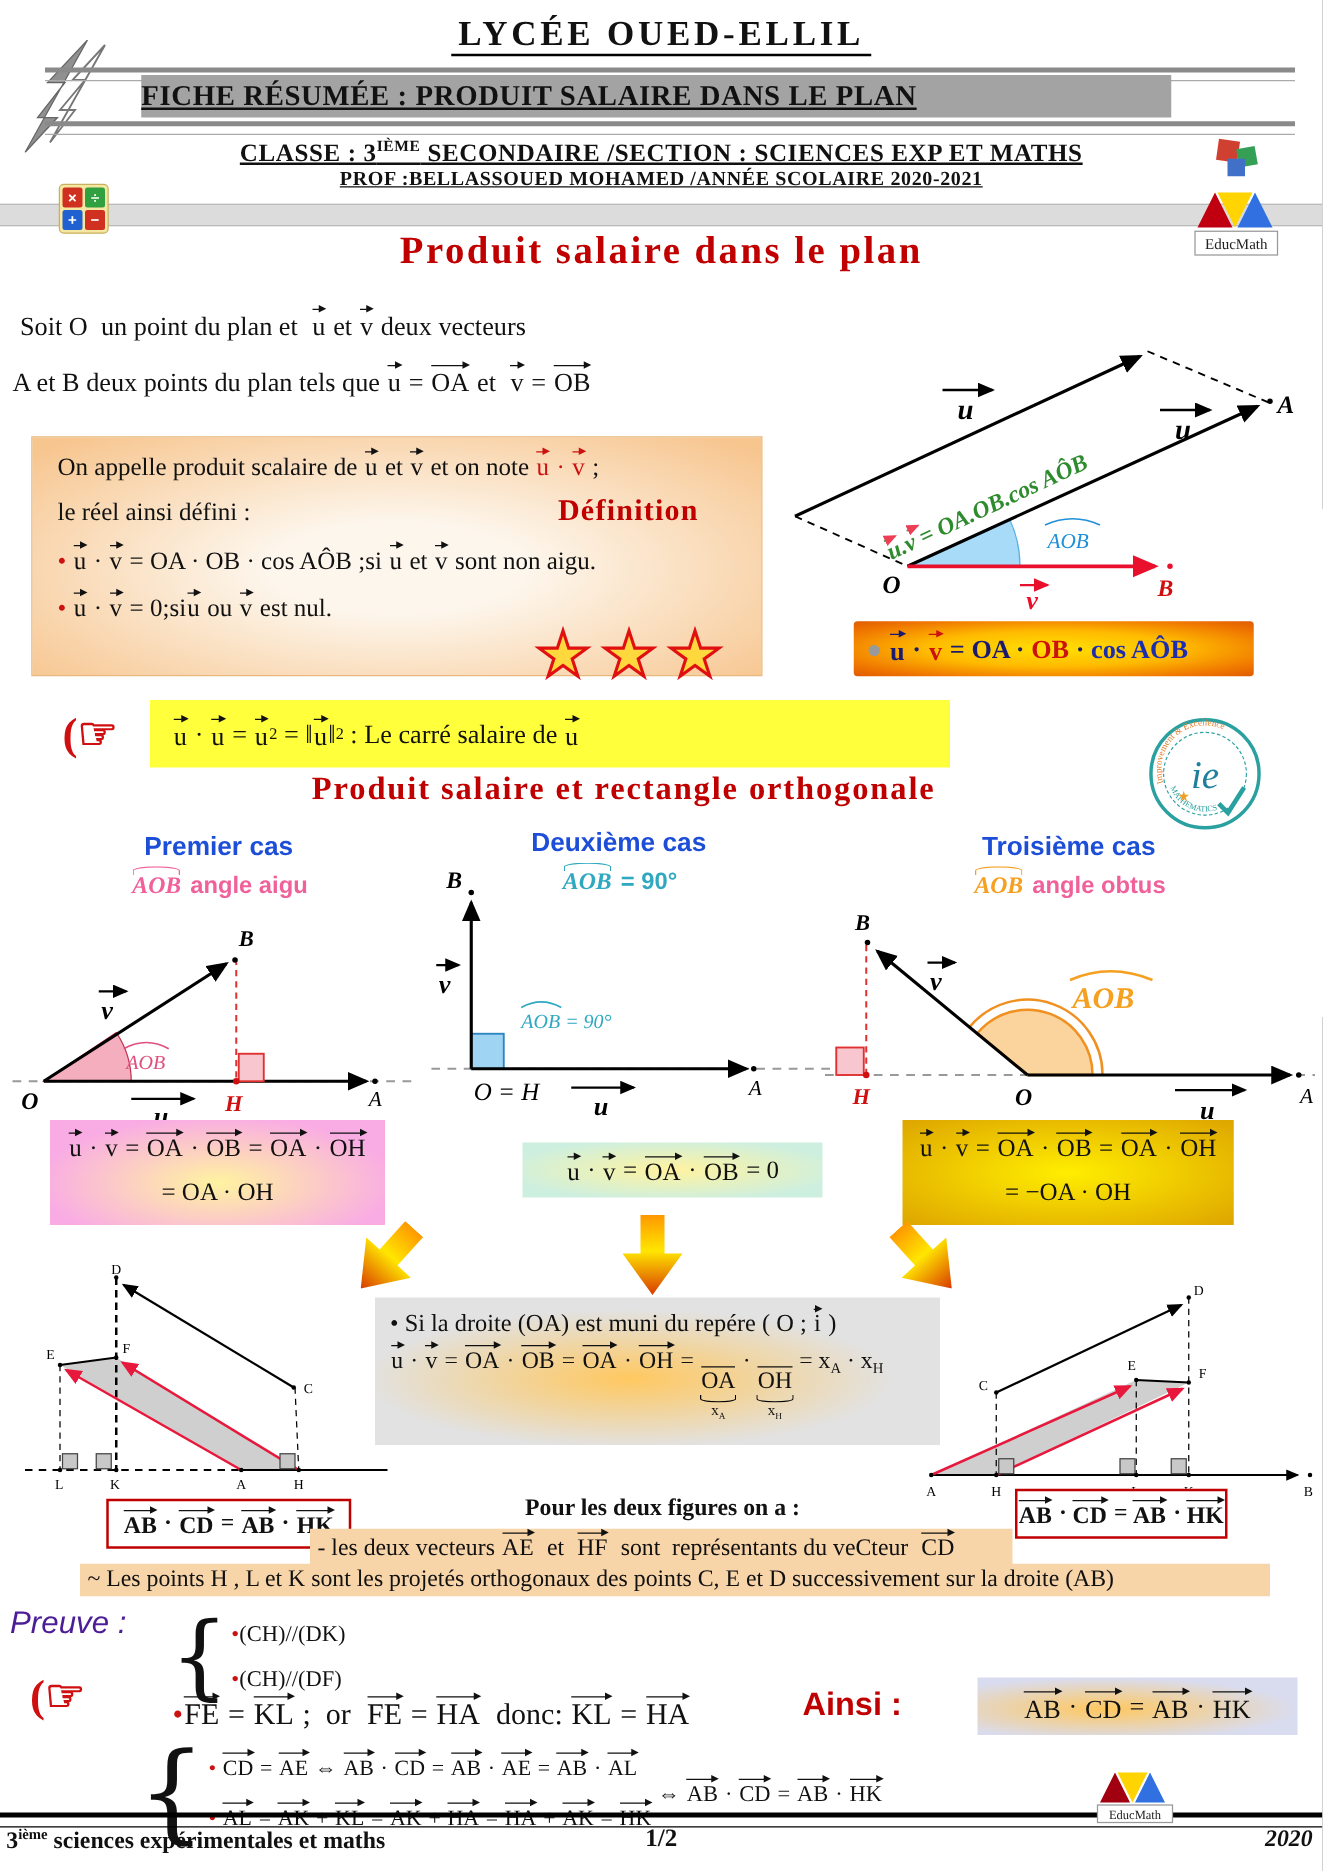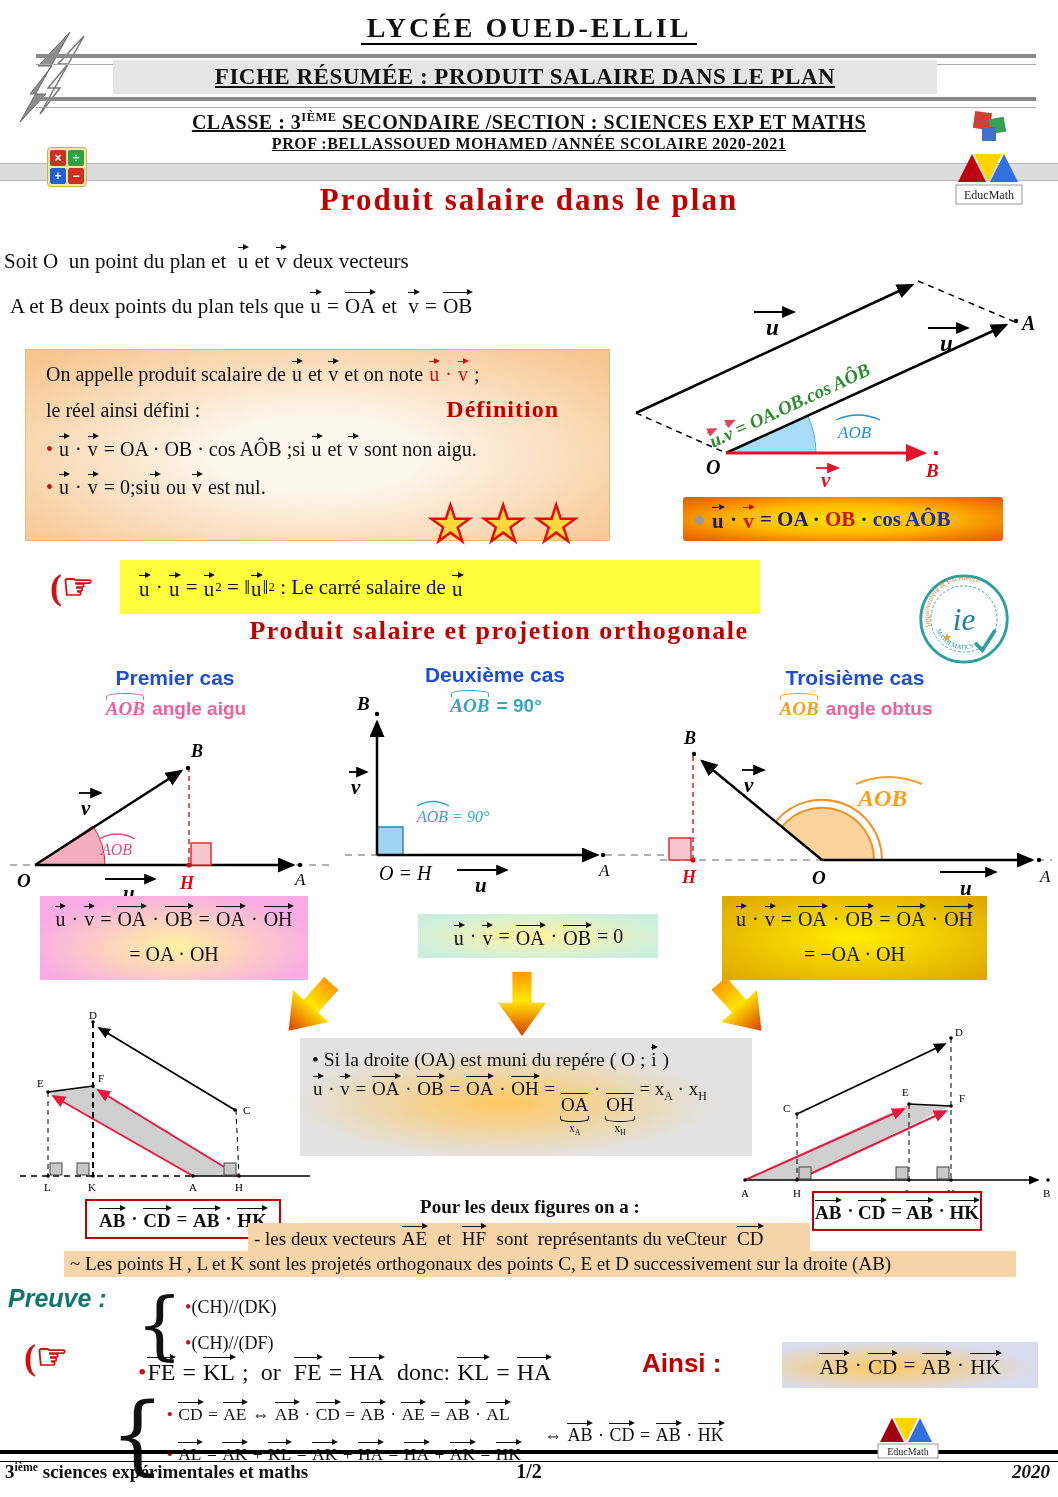--- a/index.html
+++ b/index.html
@@ -20,33 +20,33 @@
   .ub{display:inline-flex;flex-direction:column;align-items:center;vertical-align:-16px;line-height:1.05}
   .ubrace{align-self:stretch;height:5px;border:1.2px solid #000;border-top:none;border-radius:0 0 90% 90%;margin-top:1px}
   .ublbl{font-size:12px;line-height:1.1}
   sup{font-size:.62em} sub{font-size:.62em}
   .c-red{color:#CC1111}.c-blue{color:#1C2DB0}.c-navy{color:#1A1A6E}.c-bullet{color:#999}
   
   .school{top:12px;left:0;right:0;text-align:center;font-size:28px;font-weight:bold;letter-spacing:3px}
   .school span{border-bottom:2.5px solid #000;padding:0 6px}
   .rule{left:36px;right:22px;height:6px;border-top:4px solid #8a8a8a;border-bottom:1px solid #aaa}
   .rule1{top:54px}.rule2{top:97px}
-  .banner{top:60px;left:113px;width:824px;background:#e5e5e5;text-align:center;
+  .banner{top:60px;left:113px;width:824px;background:#a3a3a3;text-align:left;
           font-size:23px;font-weight:bold;padding:4px 0;text-decoration:underline;letter-spacing:.5px}
   .classe{top:110px;left:0;right:0;text-align:center;font-size:20px;font-weight:bold;text-decoration:underline;letter-spacing:.5px}
   .prof{top:135px;left:0;right:0;text-align:center;font-size:16px;font-weight:bold;text-decoration:underline;letter-spacing:.5px}
   .grayband{top:163px;left:0;right:0;height:16px;background:#DCDCDC;border-top:1px solid #bbb;border-bottom:1px solid #bbb}
   .calc{top:147px;left:47px;display:grid;grid-template-columns:16px 16px;gap:2px;background:#F5E6A0;
         padding:2px;border-radius:4px;border:1px solid #C8B060}
   .calc span{width:16px;height:16px;display:flex;align-items:center;justify-content:center;
              color:#fff;font-weight:bold;font-size:12px;border-radius:2px;font-family:"Liberation Sans",sans-serif}
   .calc .k0{background:#D03020}.calc .k1{background:#30A040}.calc .k2{background:#2060D0}.calc .k3{background:#D03020}
   .pagetitle{top:182px;left:0;right:0;text-align:center;font-size:31px;font-weight:bold;color:#C00000;letter-spacing:2px}
   
-  .intro1{top:246px;left:4px;font-size:21px}
+  .intro1{top:246px;left:16px;font-size:21px}
   .intro2{top:291px;left:10px;font-size:21px}
   .defbox{top:349px;left:25px;width:585px;height:192px;box-sizing:border-box;padding:10px 20px;
           background:radial-gradient(ellipse at 50% 55%,#FDF6EC 25%,#F7C58E 95%);border:1px solid #E8B87E;font-size:20px}
   .defbox .l1{margin-bottom:10px}
   .defrow{display:flex;justify-content:space-between;padding-right:30px;align-items:baseline}
   .deflabel{font-size:24px;font-weight:bold;color:#C00000;letter-spacing:1px}
   .defbox .b{margin-top:12px}
   .stars{top:495px;left:428px;font-size:50px;letter-spacing:8px;color:#FFD83D;
          -webkit-text-stroke:2.5px #E01010;text-shadow:0 0 1px #E01010}
   .orangebox{top:497px;left:683px;width:320px;height:44px;display:flex;align-items:center;padding-left:10px;
@@ -82,36 +82,36 @@
   .graybox .r2{margin-top:4px;font-size:19px}
   .redbox{box-sizing:border-box;border:2.5px solid #C00000;background:#fff;display:flex;align-items:center;
           justify-content:center;font-weight:bold;font-size:19px}
   .rbL{top:1199px;left:85px;width:196px;height:40px}
   .rbR{top:1191px;left:812px;width:170px;height:40px}
   .figcap{top:1196px;left:330px;width:400px;text-align:center;font-size:19px;font-weight:bold}
   .peachband{background:#F8D4A9;font-size:19px;box-sizing:border-box;padding:2px 6px}
   .n1{top:1223px;left:248px;width:562px}
   .n2{top:1251px;left:64px;width:952px}
   
-  .preuve{top:1284px;left:8px;font-size:25px;font-weight:bold;font-style:italic;color:#0f766e;
+  .preuve{top:1284px;left:8px;font-size:25px;font-weight:normal;font-style:italic;color:#4c1d95;
           font-family:"Liberation Sans",sans-serif}
   .sys{display:flex;align-items:center}
   .sysbrace::before{content:"{";font-family:"DejaVu Serif",serif;font-weight:400}
   .sys1{top:1282px;left:136px}
   .sys1 .sysbrace::before{font-size:74px}
   .sys1 .syslines{font-size:18px;line-height:36px;margin-left:2px}
   .sys1 .sysr{font-size:18px;margin-left:8px}
   .mid{top:1356px;left:138px;font-size:24px}
   .ainsi{top:1348px;left:642px;font-size:26px;font-weight:bold;color:#C00000;font-family:"Liberation Sans",sans-serif}
   .ainsibox{top:1342px;left:782px;width:256px;height:46px;display:flex;align-items:center;justify-content:center;
             font-size:21px;background:radial-gradient(ellipse at 40% 55%,#FFC860 0%,#D9DCEF 70%)}
   .sys2{top:1384px;left:110px}
   .sys2 .sysbrace::before{font-size:86px}
   .sys2 .syslines{font-size:17.5px;line-height:40px;margin-left:2px}
-  .sys2 .sysr{font-size:18px;margin-left:22px}
+  .sys2 .sysr{font-size:18px;margin-left:4px}
   
   .frule{top:1450px;left:0;right:0;height:7px;border-top:4px solid #000;border-bottom:1.5px solid #000}
   .fleft{top:1461px;left:5px;font-size:19px;font-weight:bold}
   .fpage{top:1460px;left:0;right:0;text-align:center;font-size:20px;font-weight:bold}
   .fyear{top:1461px;right:8px;font-size:19px;font-weight:bold;font-style:italic}
   svg text{font-family:"Liberation Serif",serif}
   .sanstxt{font-family:"Liberation Sans",sans-serif}
 </style>
 </head>
 <body>
@@ -193,21 +193,21 @@
     <text x="404" y="82" font-size="20" font-weight="bold" font-style="italic">A</text>
     <text x="308" y="229" font-size="19" font-weight="bold" font-style="italic" fill="#D01010">B</text>
     <path d="M218,172 Q240,162 262,172" fill="none" stroke="#2090D8" stroke-width="1.3"></path>
     <text x="220" y="190" font-size="17" font-style="italic" fill="#2090D8">AOB</text>
   </svg>
 
   <div class="abs orangebox f"><span class="c-bullet">● </span><span class="vec c-navy">u</span><span class="c-navy"> · </span><span class="vec c-red">v</span><span class="c-navy"> = OA · </span><span class="c-red">OB</span><span class="c-navy"> · </span><span class="c-blue">cos AÔB</span></div>
 
   <span class="abs hand hand1">(☞</span>
   <div class="abs yellowbox f"><span class="vec">u</span><span> · </span><span class="vec">u</span><span> = </span><span class="vec">u</span><sup>2</sup><span> = ‖</span><span class="vec">u</span><span>‖</span><sup>2</sup><span> : Le carré salaire de </span><span class="vec">u</span></div>
-  <div class="abs sec2">Produit salaire et projetion orthogonale</div>
+  <div class="abs sec2">Produit salaire et rectangle orthogonale</div>
 
   <svg class="abs" style="top:573px;left:918px" width="92" height="92" viewBox="0 0 100 100">
     <defs>
       <path id="arcT" d="M14,58 A38,38 0 1 1 86,58"></path>
       <path id="arcB" d="M20,62 A32,32 0 0 0 80,62"></path>
     </defs>
     <circle cx="50" cy="50" r="47" fill="#fff" stroke="#2AA0A0" stroke-width="3"></circle>
     <circle cx="50" cy="50" r="36" fill="none" stroke="#2AA0A0" stroke-width="1" stroke-dasharray="3,2"></circle>
     <text font-size="8" fill="#E08030"><textPath href="#arcT">Improvement &amp; Excellence</textPath></text>
     <text font-size="7" fill="#2AA0A0"><textPath href="#arcB">MATHEMATICS</textPath></text>

